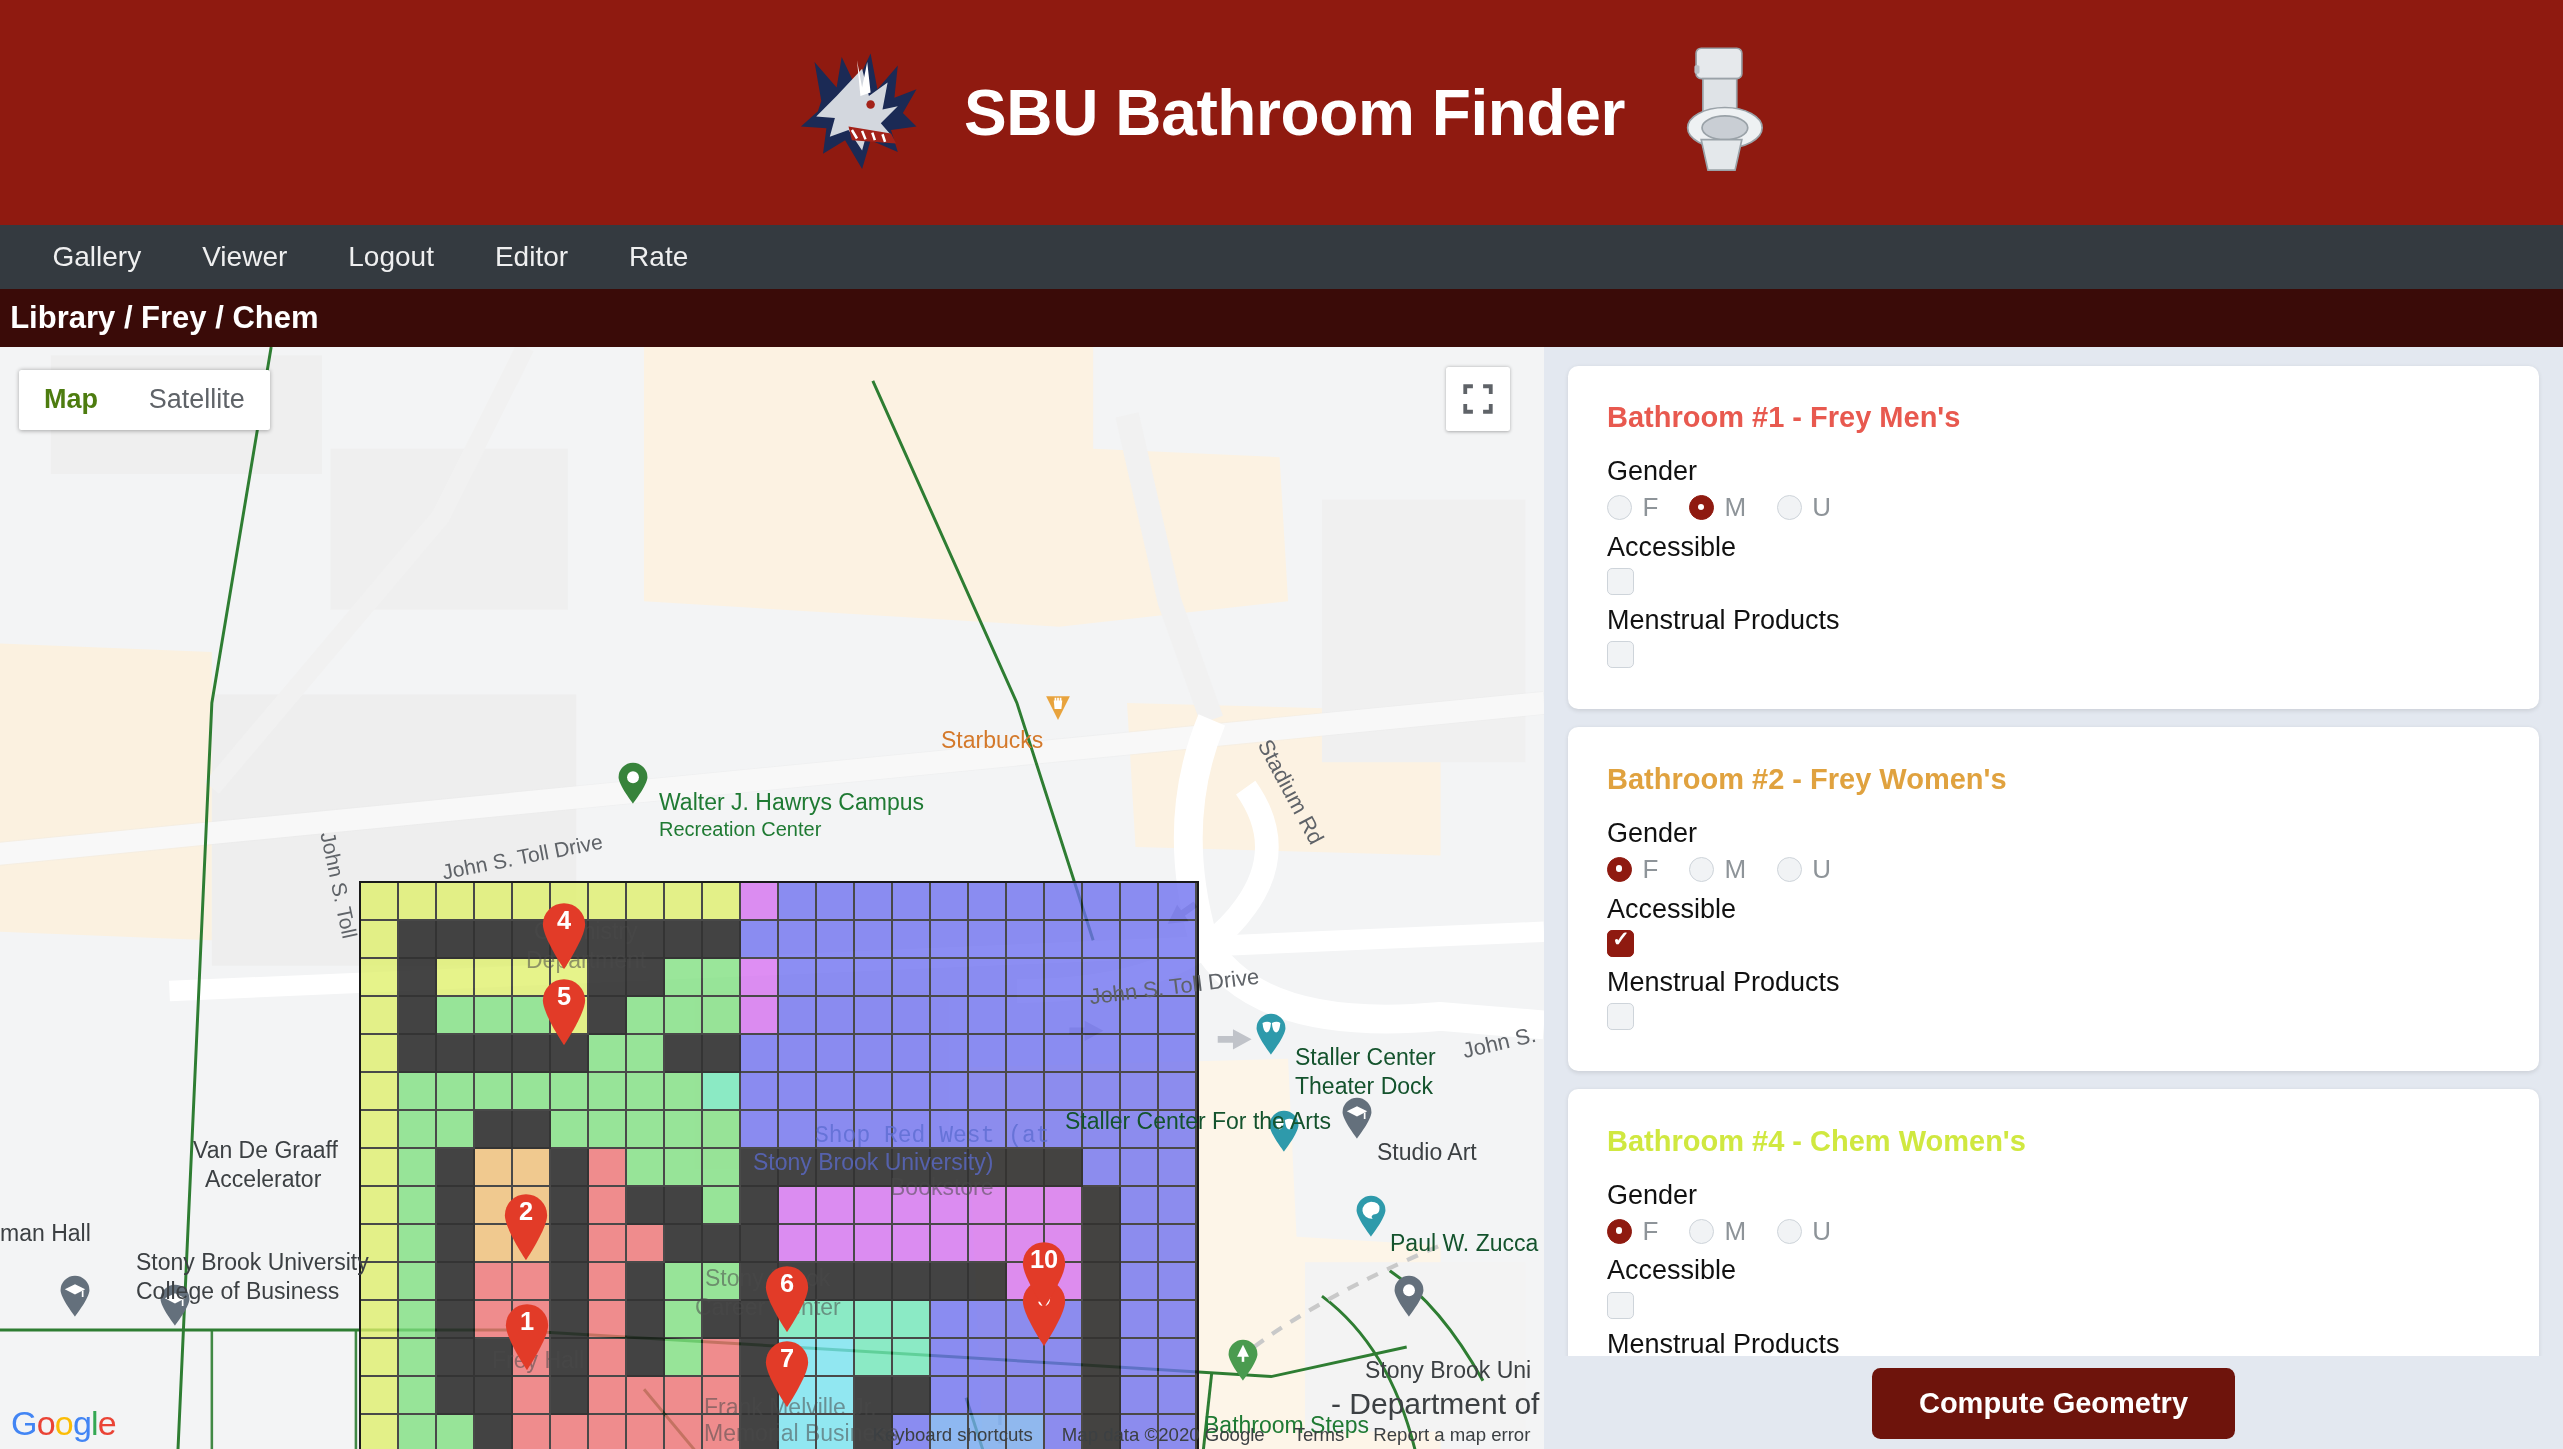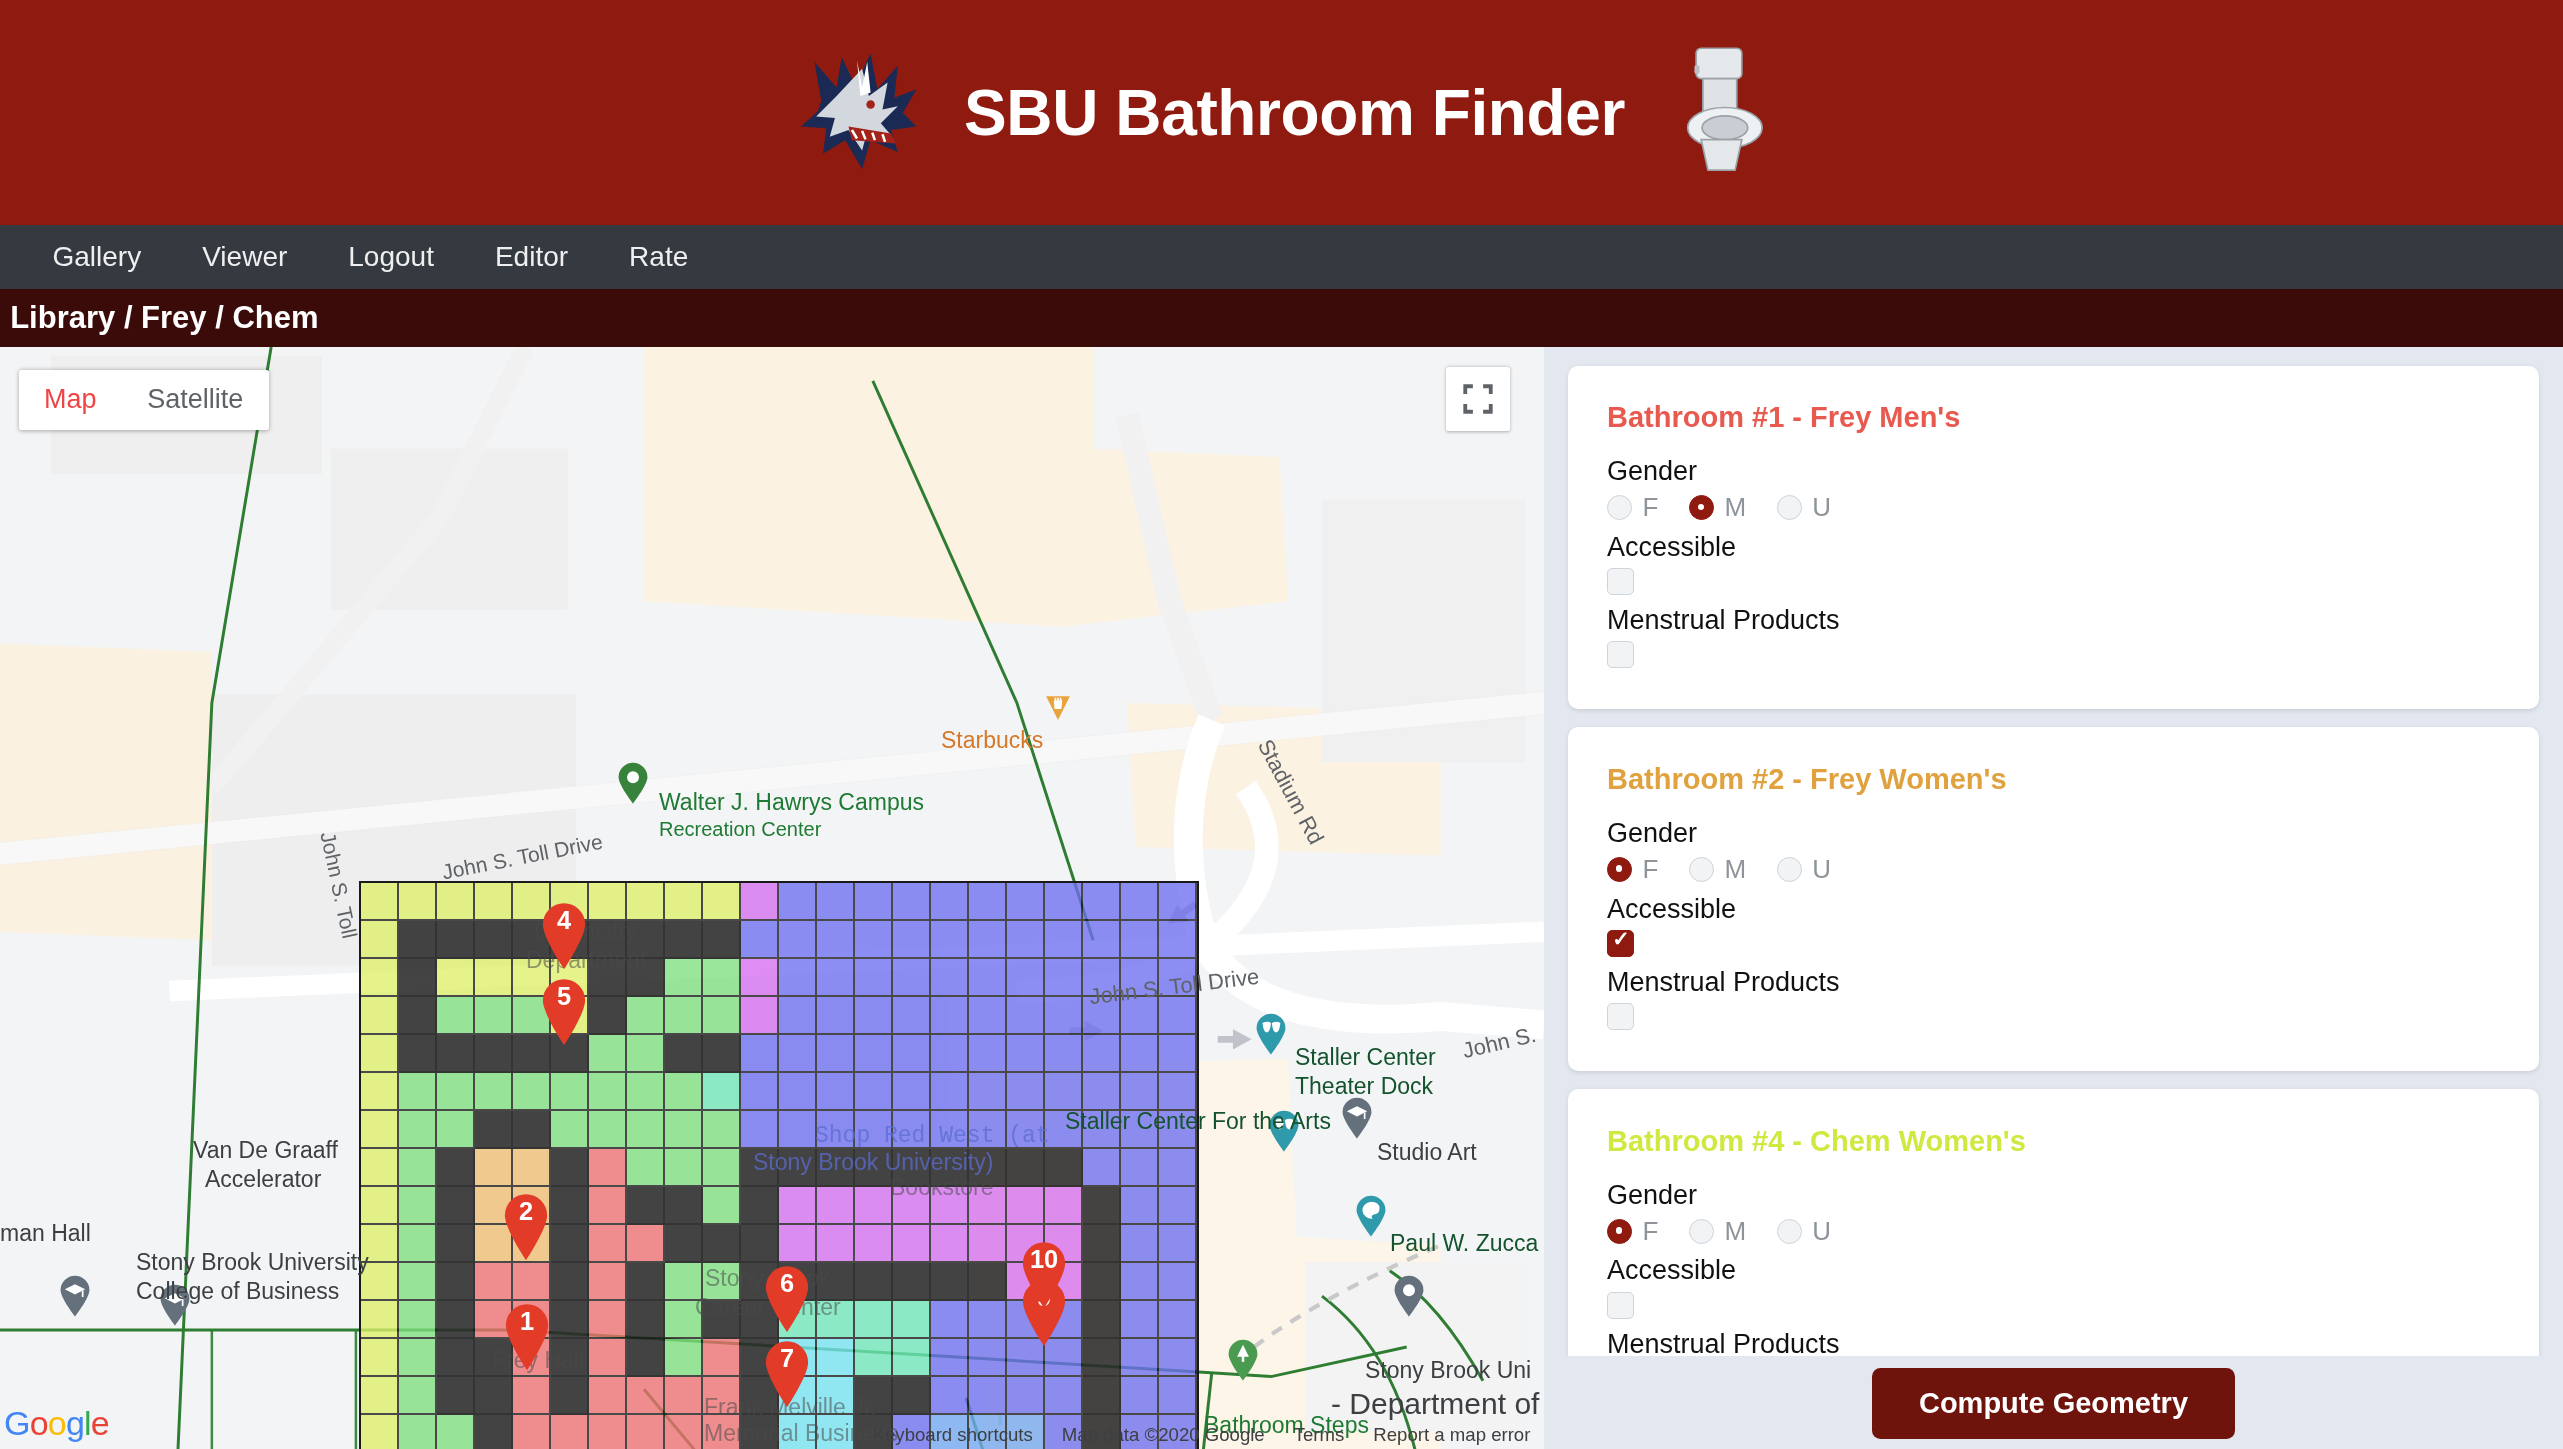--- a/index.html
+++ b/index.html
@@ -106,32 +106,32 @@
     display: flex; background: #fff;
     border-radius: 2.5px;
     box-shadow: 0 0.8px 4.2px rgba(0,0,0,0.32);
     overflow: hidden; z-index: 30;
   }
   .maptype div {
     padding: 14.4px 25.4px;
     font-size: 27px; color: #5f6368;
     cursor: pointer; white-space: nowrap;
   }
-  .maptype div.sel { color: #ef4444; font-weight: 400; }
+  .maptype div.sel { color: #4d7c0f; font-weight: 700; }
 
   .fullscreen-btn {
     position: absolute; top: 20.3px; right: 34px;
     width: 64px; height: 64px; background: #fff;
     border-radius: 2.5px; box-shadow: 0 0.8px 3.4px rgba(0,0,0,0.3);
     display: flex; align-items: center; justify-content: center;
     cursor: pointer; z-index: 30;
   }
 
   .google-logo {
-    position: absolute; left: 4px; bottom: 8.5px;
+    position: absolute; left: 11px; bottom: 8.5px;
     font-size: 34px; font-weight: 500; z-index: 25;
     letter-spacing: -0.8px;
   }
   .g1{color:#4285F4}.g2{color:#EA4335}.g3{color:#FBBC05}.g4{color:#4285F4}.g5{color:#34A853}.g6{color:#EA4335}
 
   .attribution {
     position: absolute; bottom: 5.1px; right: 13.6px;
     display: flex; gap: 29px; z-index: 25;
     font-size: 18.6px; color: #3c4043;
     white-space: nowrap;

